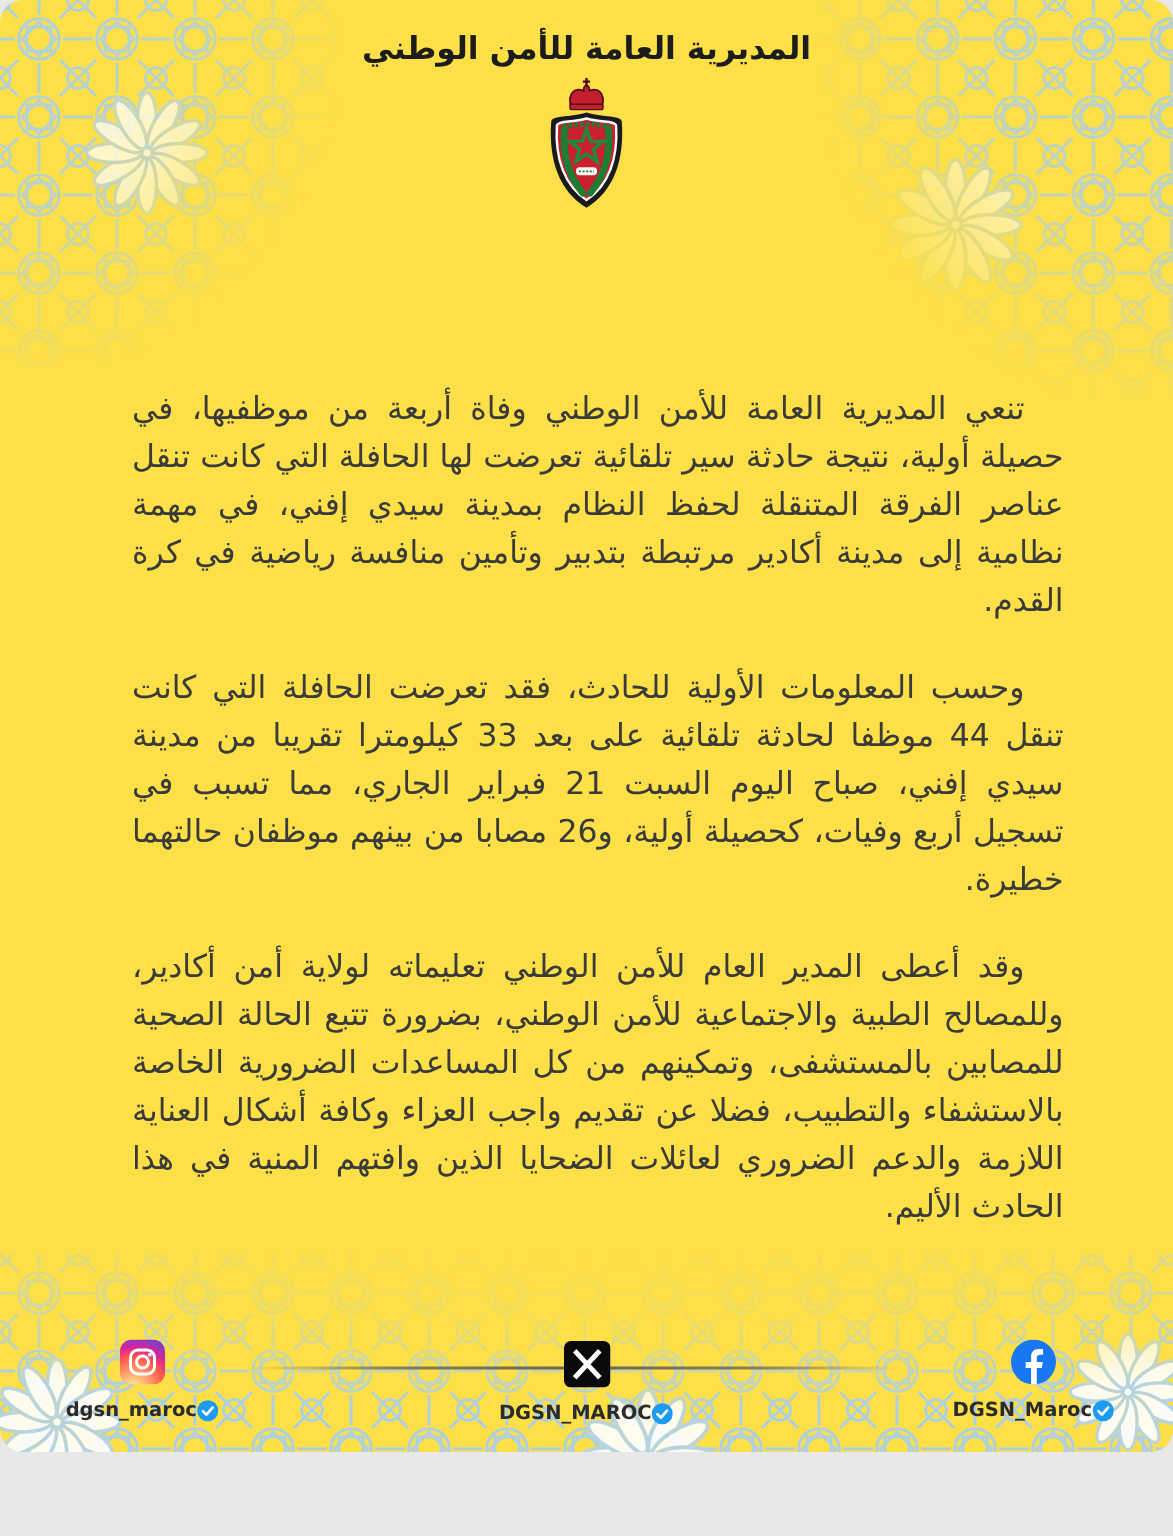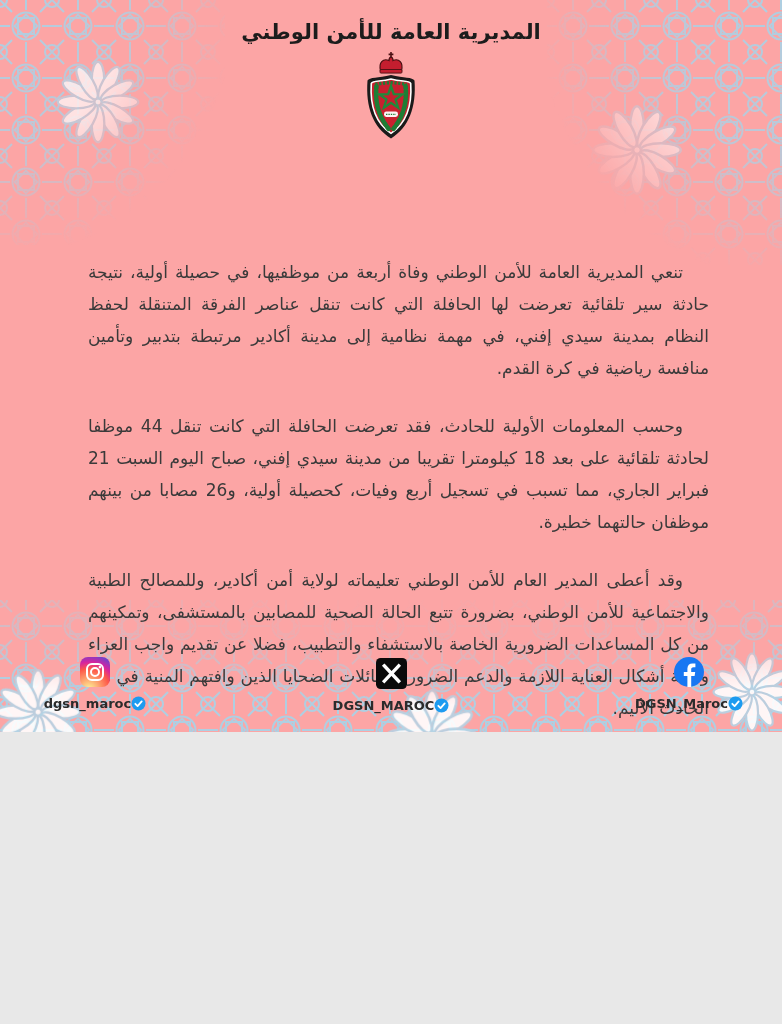--- a/index.html
+++ b/index.html
@@ -1,40 +1,40 @@
 <!DOCTYPE html>
 <html lang="ar"><head>
 <meta charset="utf-8">
 <style>
   html,body{margin:0;padding:0;background:#e8e8e8;}
   .page{
-    position:relative;width:782px;height:732px;margin:0 auto;
-    background:#fca5a5;overflow:hidden;
-    font-family:"DejaVu Sans",sans-serif;color:#3b3b3b;
+    position:relative;width:782px;height:968px;margin:0 auto;
+    background:#fde047;overflow:hidden;
+    font-family:"DejaVu Sans",sans-serif;color:#3b3b3b;border-radius:15px;
   }
   .pat{position:absolute;pointer-events:none;}
   .pat.tl{top:0;left:0;}
   .pat.tr{top:0;right:0;}
   .pat.bottom{bottom:0;left:0;}
   .org-title{
     position:absolute;top:20px;left:0;width:100%;
     text-align:center;direction:rtl;
     font-size:21px;font-weight:bold;color:#1c1c1c;
     letter-spacing:.5px;
   }
   .emblem-wrap{position:absolute;top:50px;left:50%;transform:translateX(-50%);}
   .date-line{
     position:absolute;top:200px;left:0;width:100%;
     text-align:center;direction:rtl;
     font-size:20px;color:#2e2e2e;
   }
   .body-text{
     position:absolute;top:256px;left:88px;right:73px;
     direction:rtl;text-align:justify;
-    font-size:17px;line-height:32px;color:#3a3a3a;
+    font-size:21px;line-height:32px;color:#3a3a3a;
   }
   .body-text p{margin:0 0 26px 0;text-indent:26px;}
   .divider{
     position:absolute;top:911px;left:165px;width:436px;height:2px;
     background:linear-gradient(to right,
       rgba(130,130,130,0) 0%,
       rgba(95,95,95,.75) 22%,
       rgba(80,80,80,.85) 50%,
       rgba(95,95,95,.75) 78%,
       rgba(130,130,130,0) 100%);
@@ -166,21 +166,21 @@
       <path d="M35 36 L37.8 44.1 L46.4 44.3 L39.6 49.5 L42.1 57.7 L35 52.8 L27.9 57.7 L30.4 49.5 L23.6 44.3 L32.2 44.1 Z" fill="none" stroke="#1f8a3b" stroke-width="2.3" stroke-linejoin="miter"></path>
 
       <rect x="28" y="61.5" width="14" height="5.4" rx="2.4" fill="#ffffff" opacity=".95"></rect>
       <path d="M30 64.3 H40" stroke="#1e7d35" stroke-width="1.2" stroke-dasharray="1.4 1"></path>
     </svg>
   </div>
 
 
   <div class="body-text">
     <p>تنعي المديرية العامة للأمن الوطني وفاة أربعة من موظفيها، في حصيلة أولية، نتيجة حادثة سير تلقائية تعرضت لها الحافلة التي كانت تنقل عناصر الفرقة المتنقلة لحفظ النظام بمدينة سيدي إفني، في مهمة نظامية إلى مدينة أكادير مرتبطة بتدبير وتأمين منافسة رياضية في كرة القدم.</p>
-    <p>وحسب المعلومات الأولية للحادث، فقد تعرضت الحافلة التي كانت تنقل 44 موظفا لحادثة تلقائية على بعد 18 كيلومترا تقريبا من مدينة سيدي إفني، صباح اليوم السبت 21 فبراير الجاري، مما تسبب في تسجيل أربع وفيات، كحصيلة أولية، و26 مصابا من بينهم موظفان حالتهما خطيرة.</p>
+    <p>وحسب المعلومات الأولية للحادث، فقد تعرضت الحافلة التي كانت تنقل 44 موظفا لحادثة تلقائية على بعد 33 كيلومترا تقريبا من مدينة سيدي إفني، صباح اليوم السبت 21 فبراير الجاري، مما تسبب في تسجيل أربع وفيات، كحصيلة أولية، و26 مصابا من بينهم موظفان حالتهما خطيرة.</p>
     <p>وقد أعطى المدير العام للأمن الوطني تعليماته لولاية أمن أكادير، وللمصالح الطبية والاجتماعية للأمن الوطني، بضرورة تتبع الحالة الصحية للمصابين بالمستشفى، وتمكينهم من كل المساعدات الضرورية الخاصة بالاستشفاء والتطبيب، فضلا عن تقديم واجب العزاء وكافة أشكال العناية اللازمة والدعم الضروري لعائلات الضحايا الذين وافتهم المنية في هذا الحادث الأليم.</p>
   </div>
 
   <div class="divider"></div>
 
   <div class="social ig">
     <svg class="icon" width="30" height="30" viewBox="0 0 30 30">
       <defs>
         <radialGradient id="igGrad" cx=".3" cy="1.07" r="1.5">
           <stop offset="0" stop-color="#fdf497"></stop>

